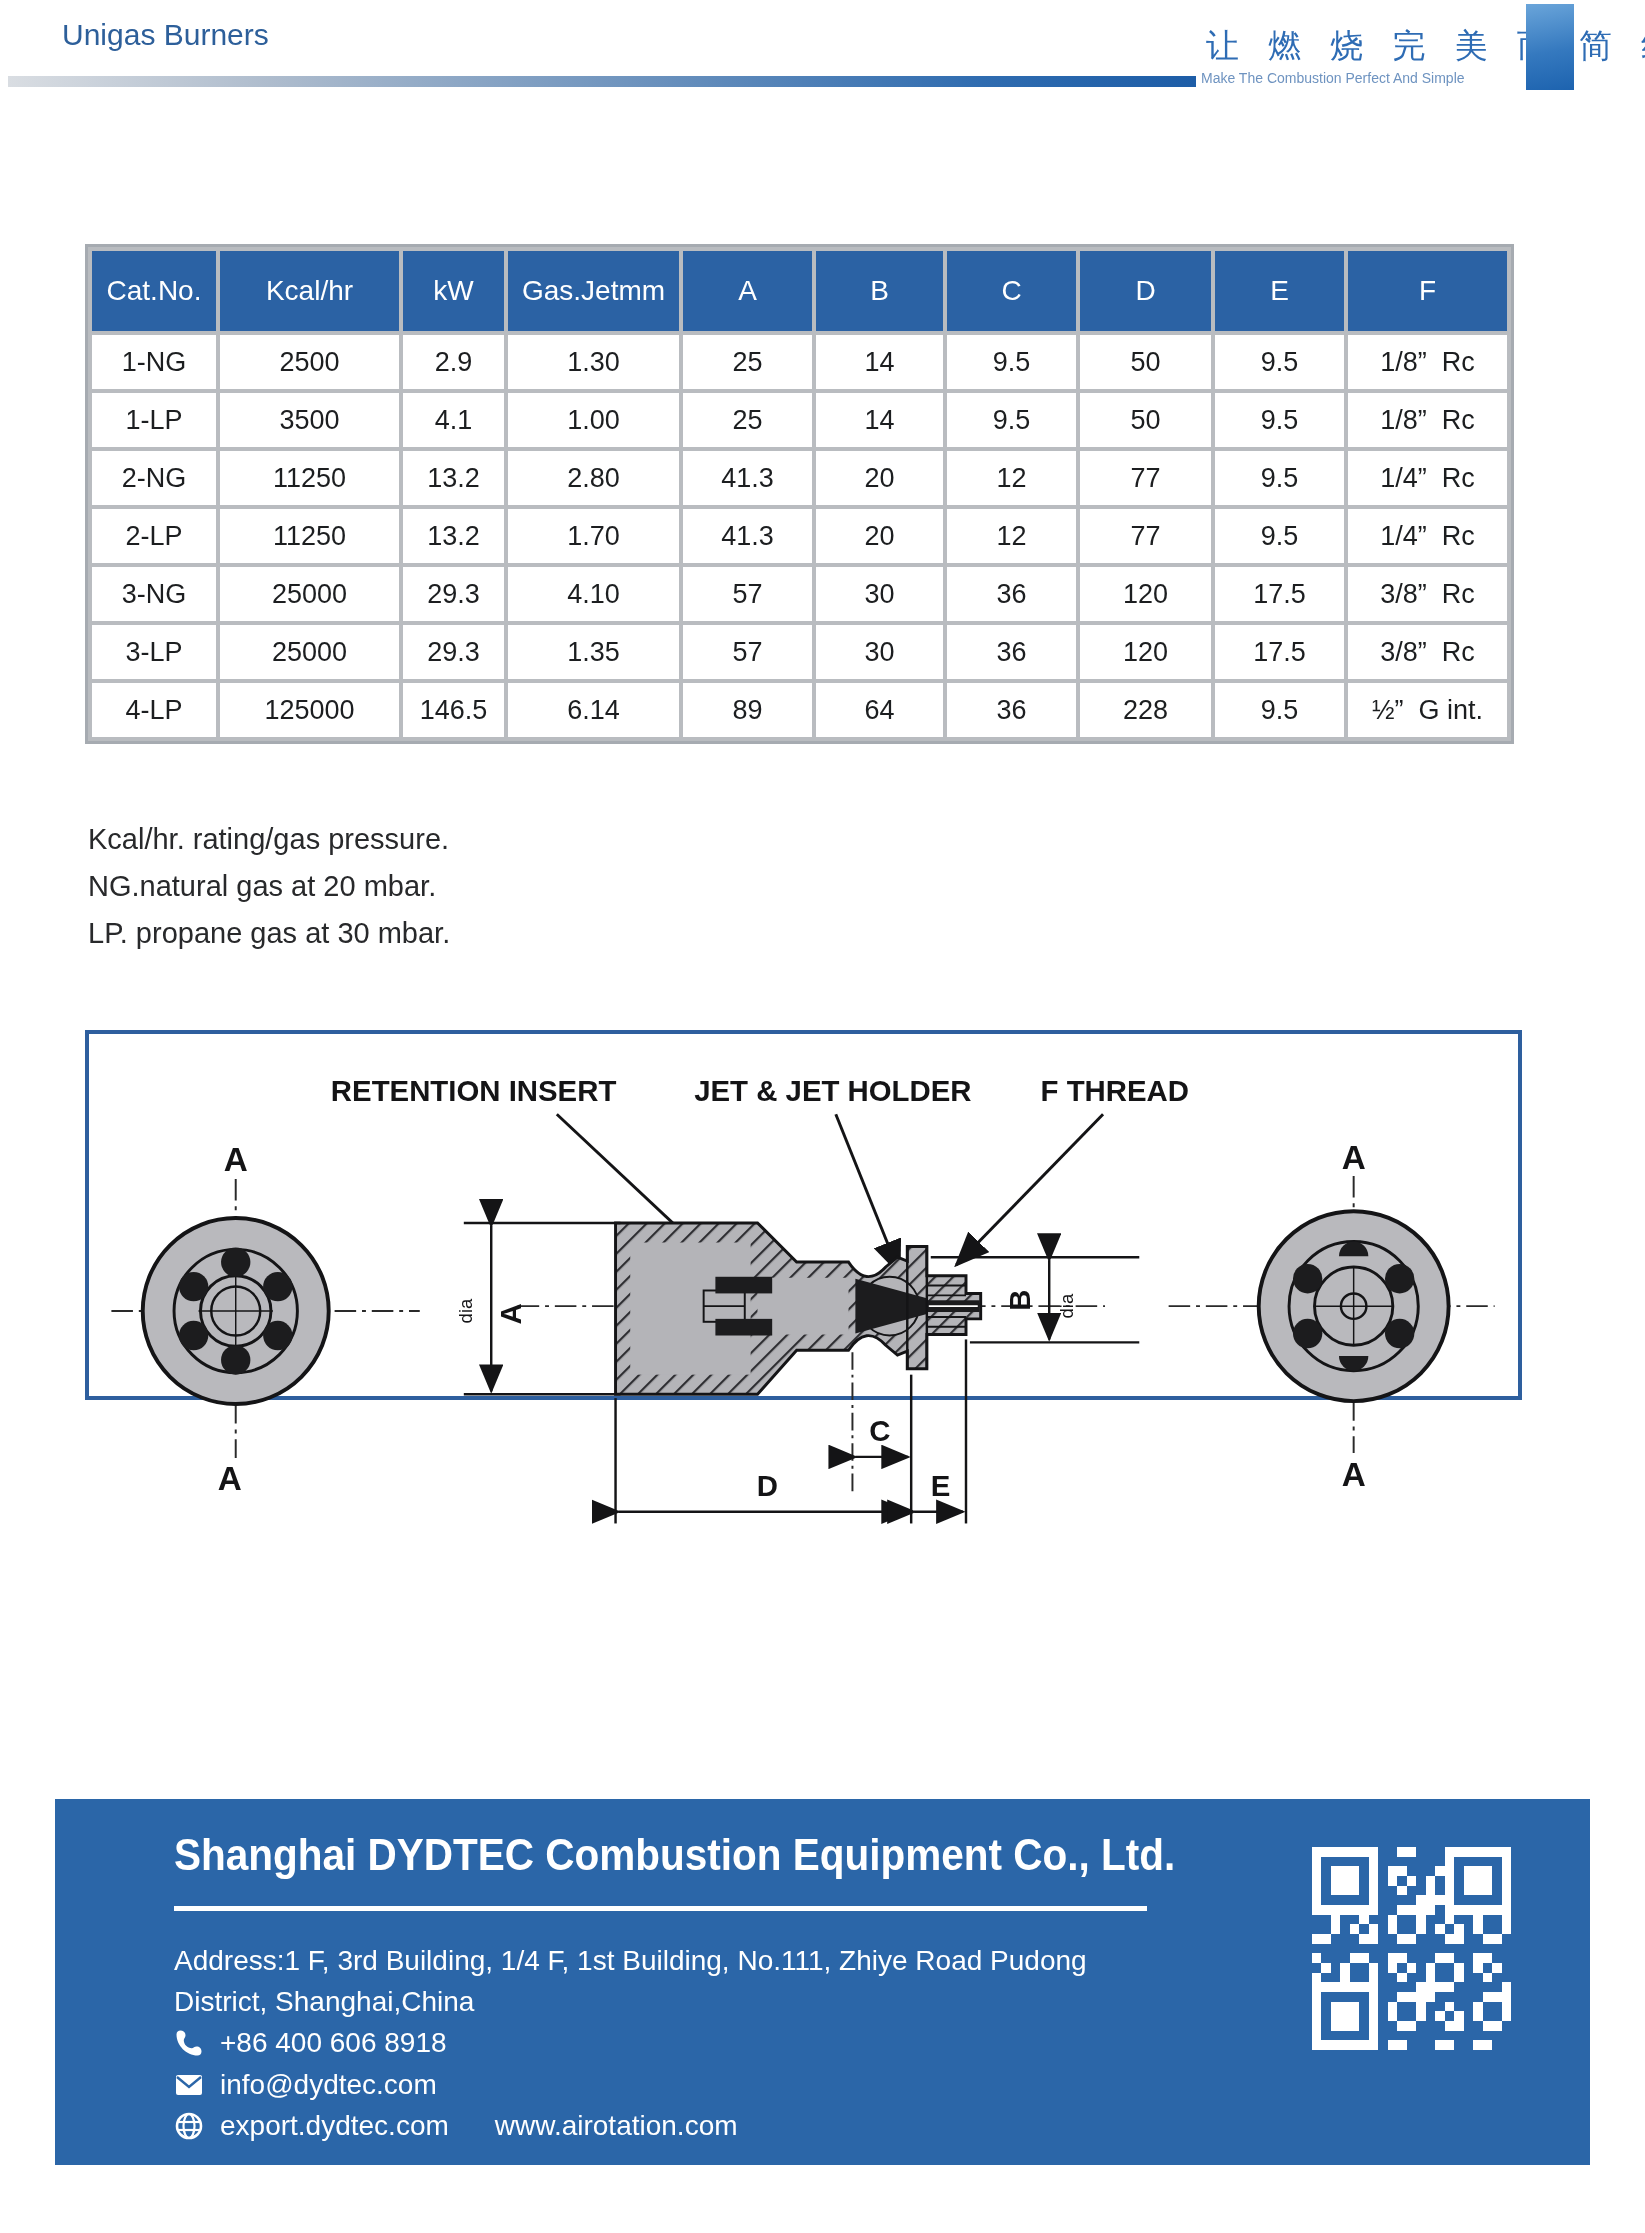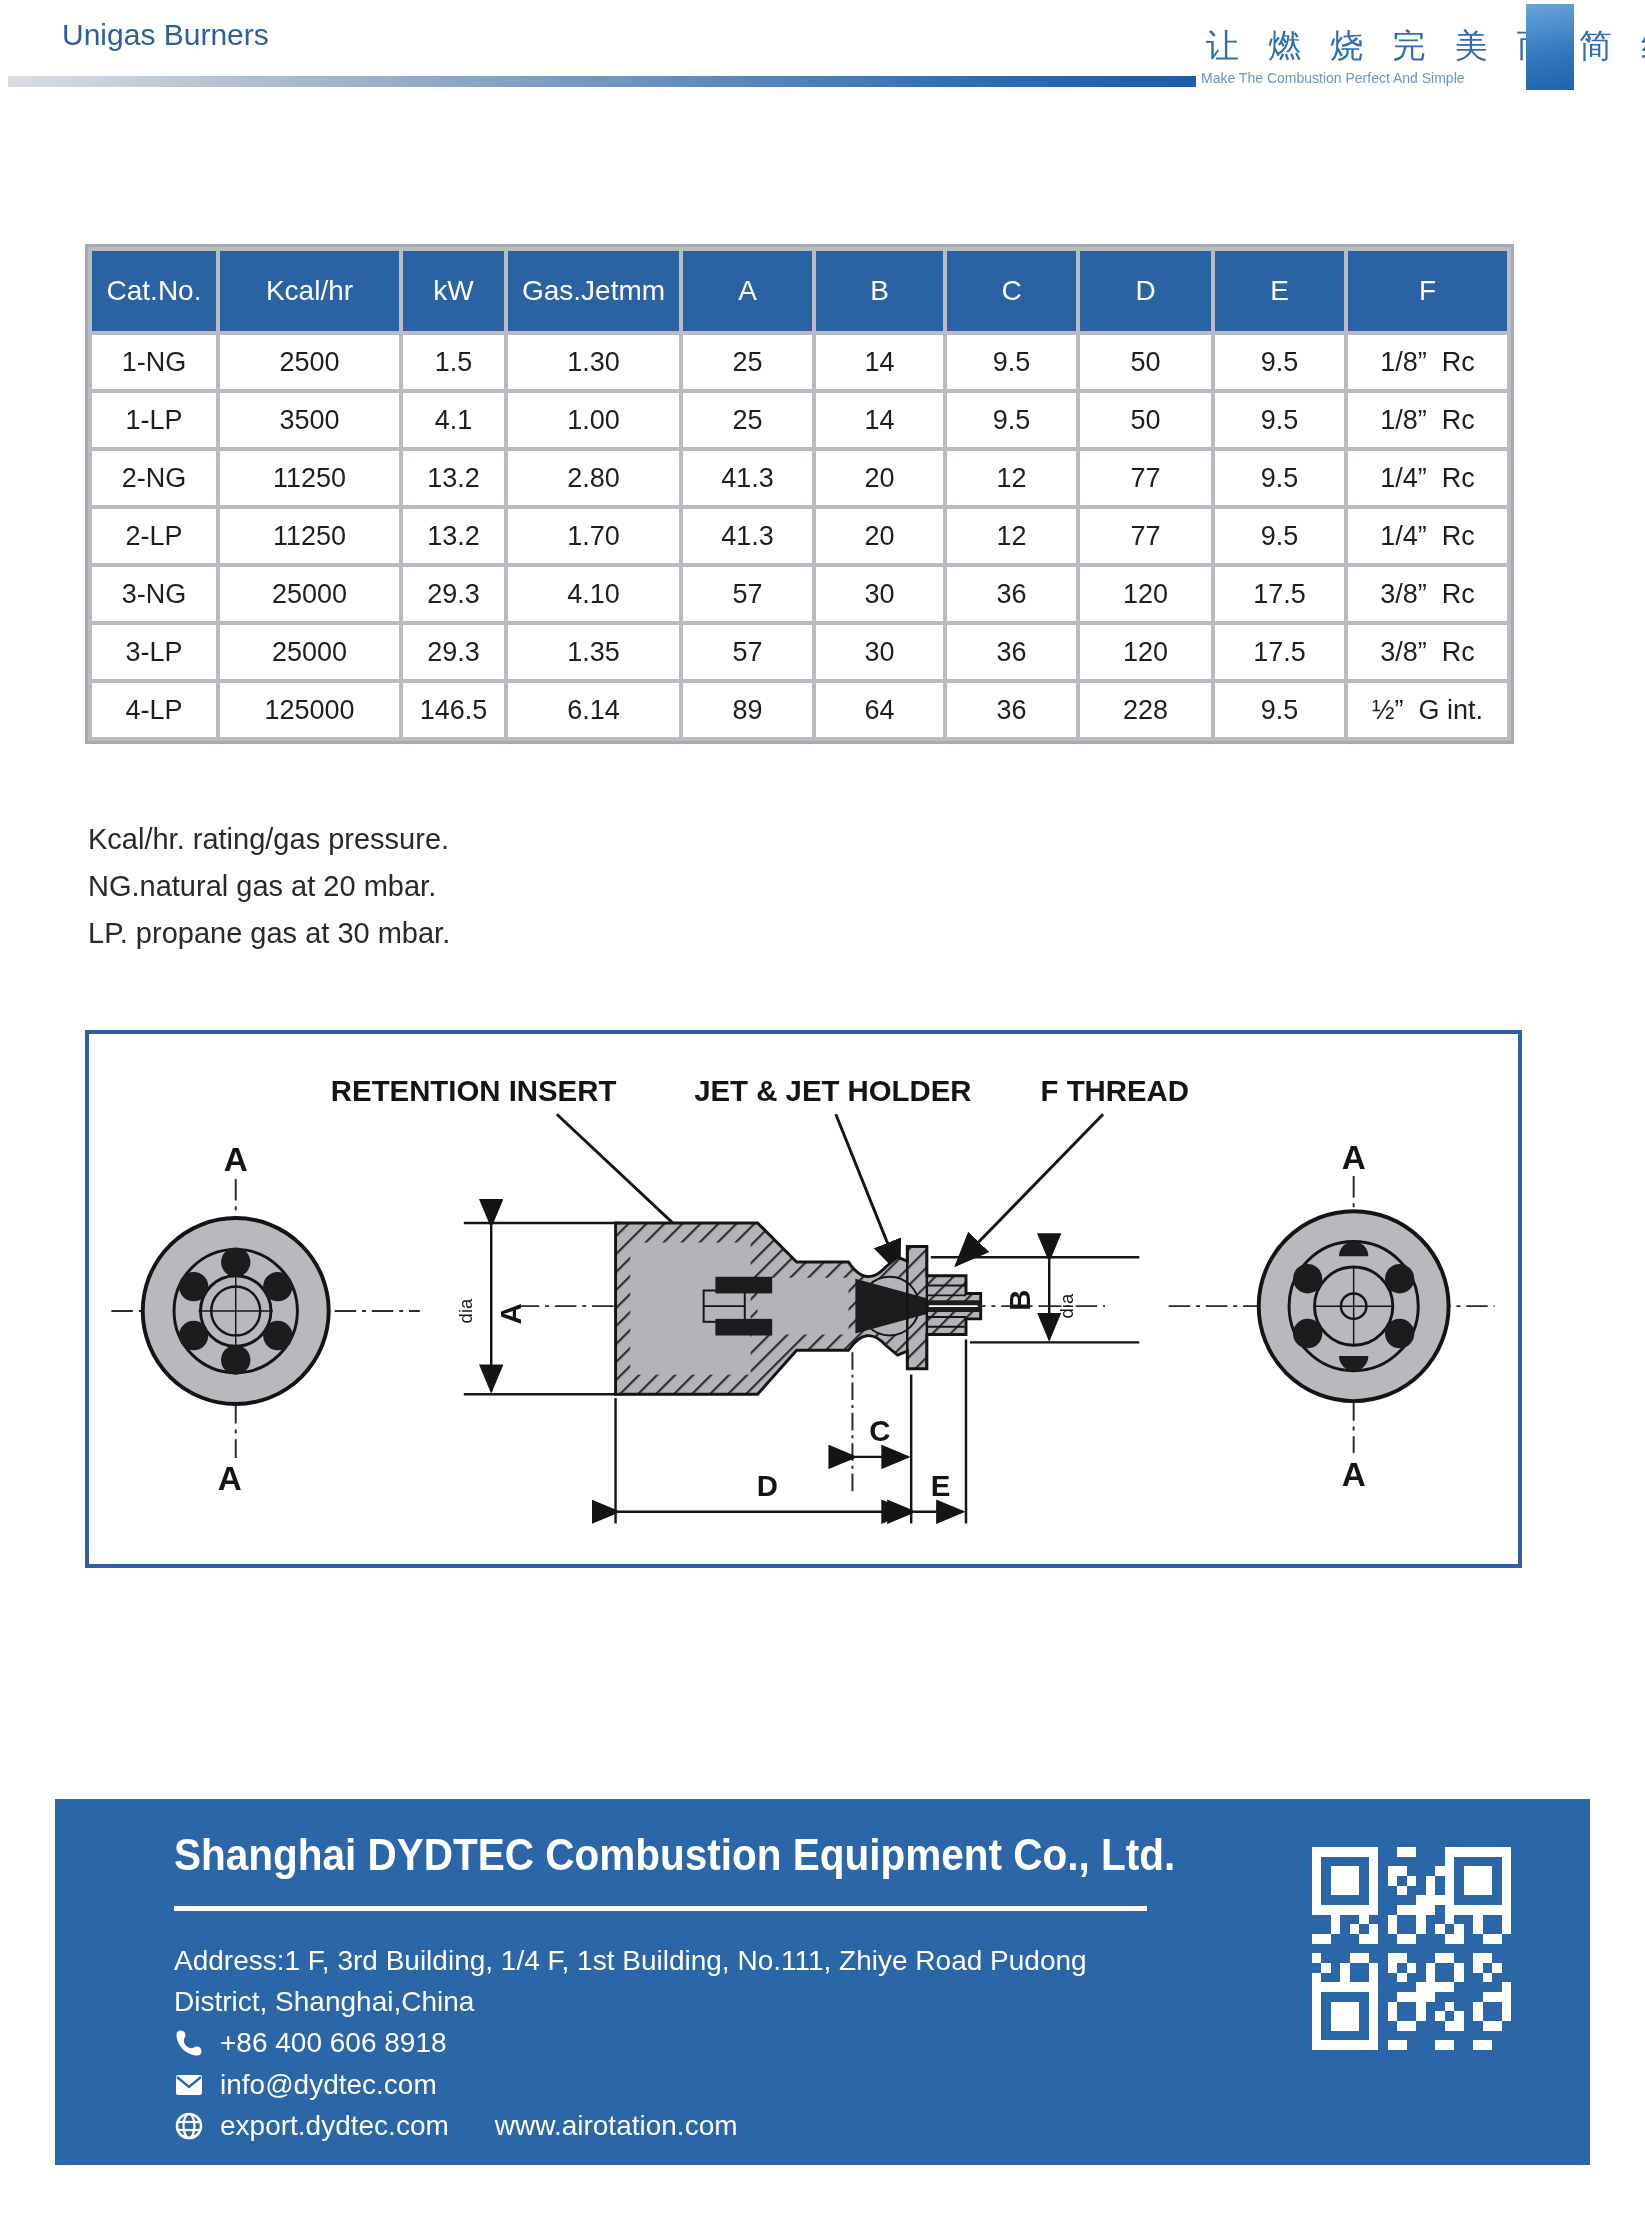--- a/index.html
+++ b/index.html
@@ -20,21 +20,21 @@
   
   table.spec{left:85px;top:244px;width:1426px;border-collapse:separate;border-spacing:4px;
     background:#b9bcc0;border:3px solid #a6abb1;table-layout:fixed;position:absolute;}
   table.spec th{background:#2b62a4;color:#ffffff;font-weight:normal;font-size:28px;height:78px;}
   table.spec td{background:#ffffff;color:#1c1e20;font-size:27px;height:52px;text-align:center;white-space:pre;}
 
   
   .notes{left:88px;top:816px;font-size:29px;color:#28292b;line-height:47px;}
 
   
-  .diagram-box{left:85px;top:1030px;width:1437px;height:538px;border:4px solid #2e5f9e;box-sizing:border-box;background:#ffffff;}
+  .diagram-box{left:85px;top:1030px;width:1437px;height:370px;border:4px solid #2e5f9e;box-sizing:border-box;background:#ffffff;}
 
   
   .footer{left:55px;top:1799px;width:1535px;height:366px;background:#2b66a8;color:#ffffff;}
   .f-title{position:absolute;left:119px;top:30px;font-size:45px;font-weight:bold;
     transform:scaleX(.9);transform-origin:left center;white-space:nowrap;}
   .f-rule{position:absolute;left:119px;top:107px;width:973px;height:5px;background:#ffffff;}
   .f-address{position:absolute;left:119px;top:141px;width:1055px;font-size:28px;line-height:41px;}
   .contact{position:absolute;left:119px;height:34px;display:flex;align-items:center;font-size:28px;}
   .contact .ic{width:30px;height:30px;margin-right:16px;flex:0 0 auto;}
   .contact span{white-space:nowrap;}
@@ -78,21 +78,21 @@
         <th>C</th>
         <th>D</th>
         <th>E</th>
         <th>F</th>
       </tr>
     </thead>
     <tbody>
       <tr>
         <td>1-NG</td>
           <td>2500</td>
-          <td>1.5</td>
+          <td>2.9</td>
           <td>1.30</td>
           <td>25</td>
           <td>14</td>
           <td>9.5</td>
           <td>50</td>
           <td>9.5</td>
           <td>1/8”  Rc</td>
       </tr>
       <tr>
         <td>1-LP</td>

